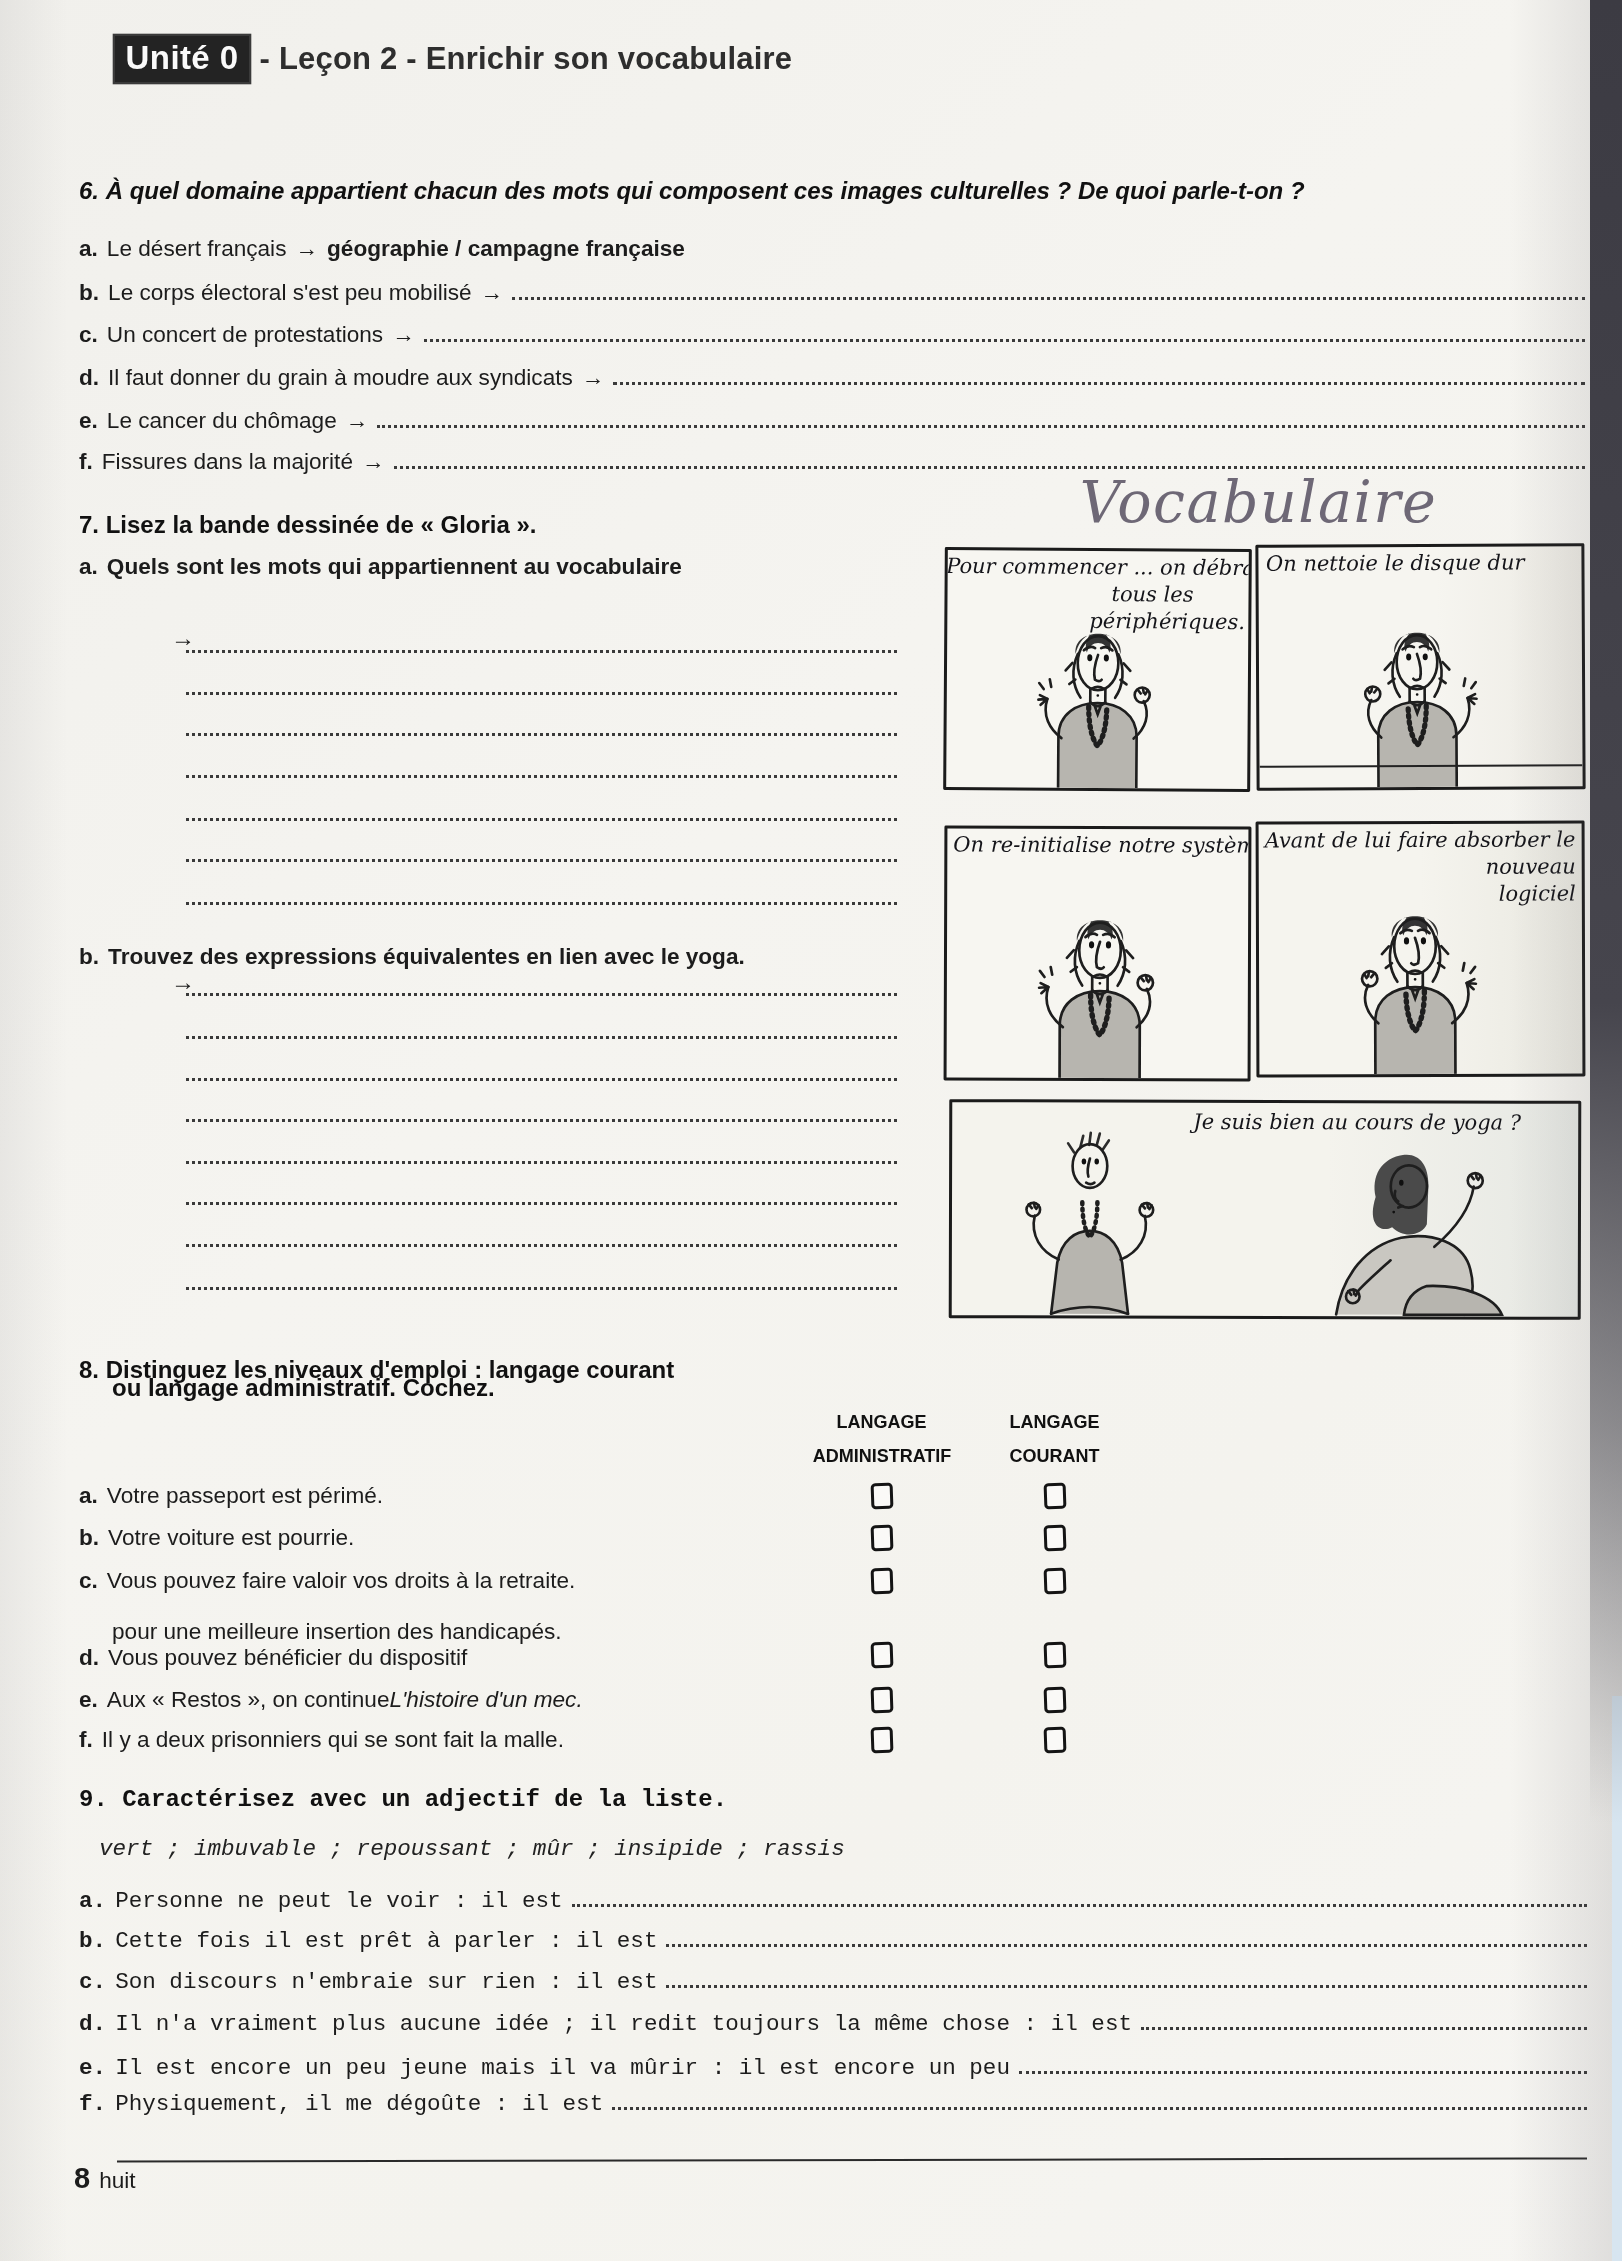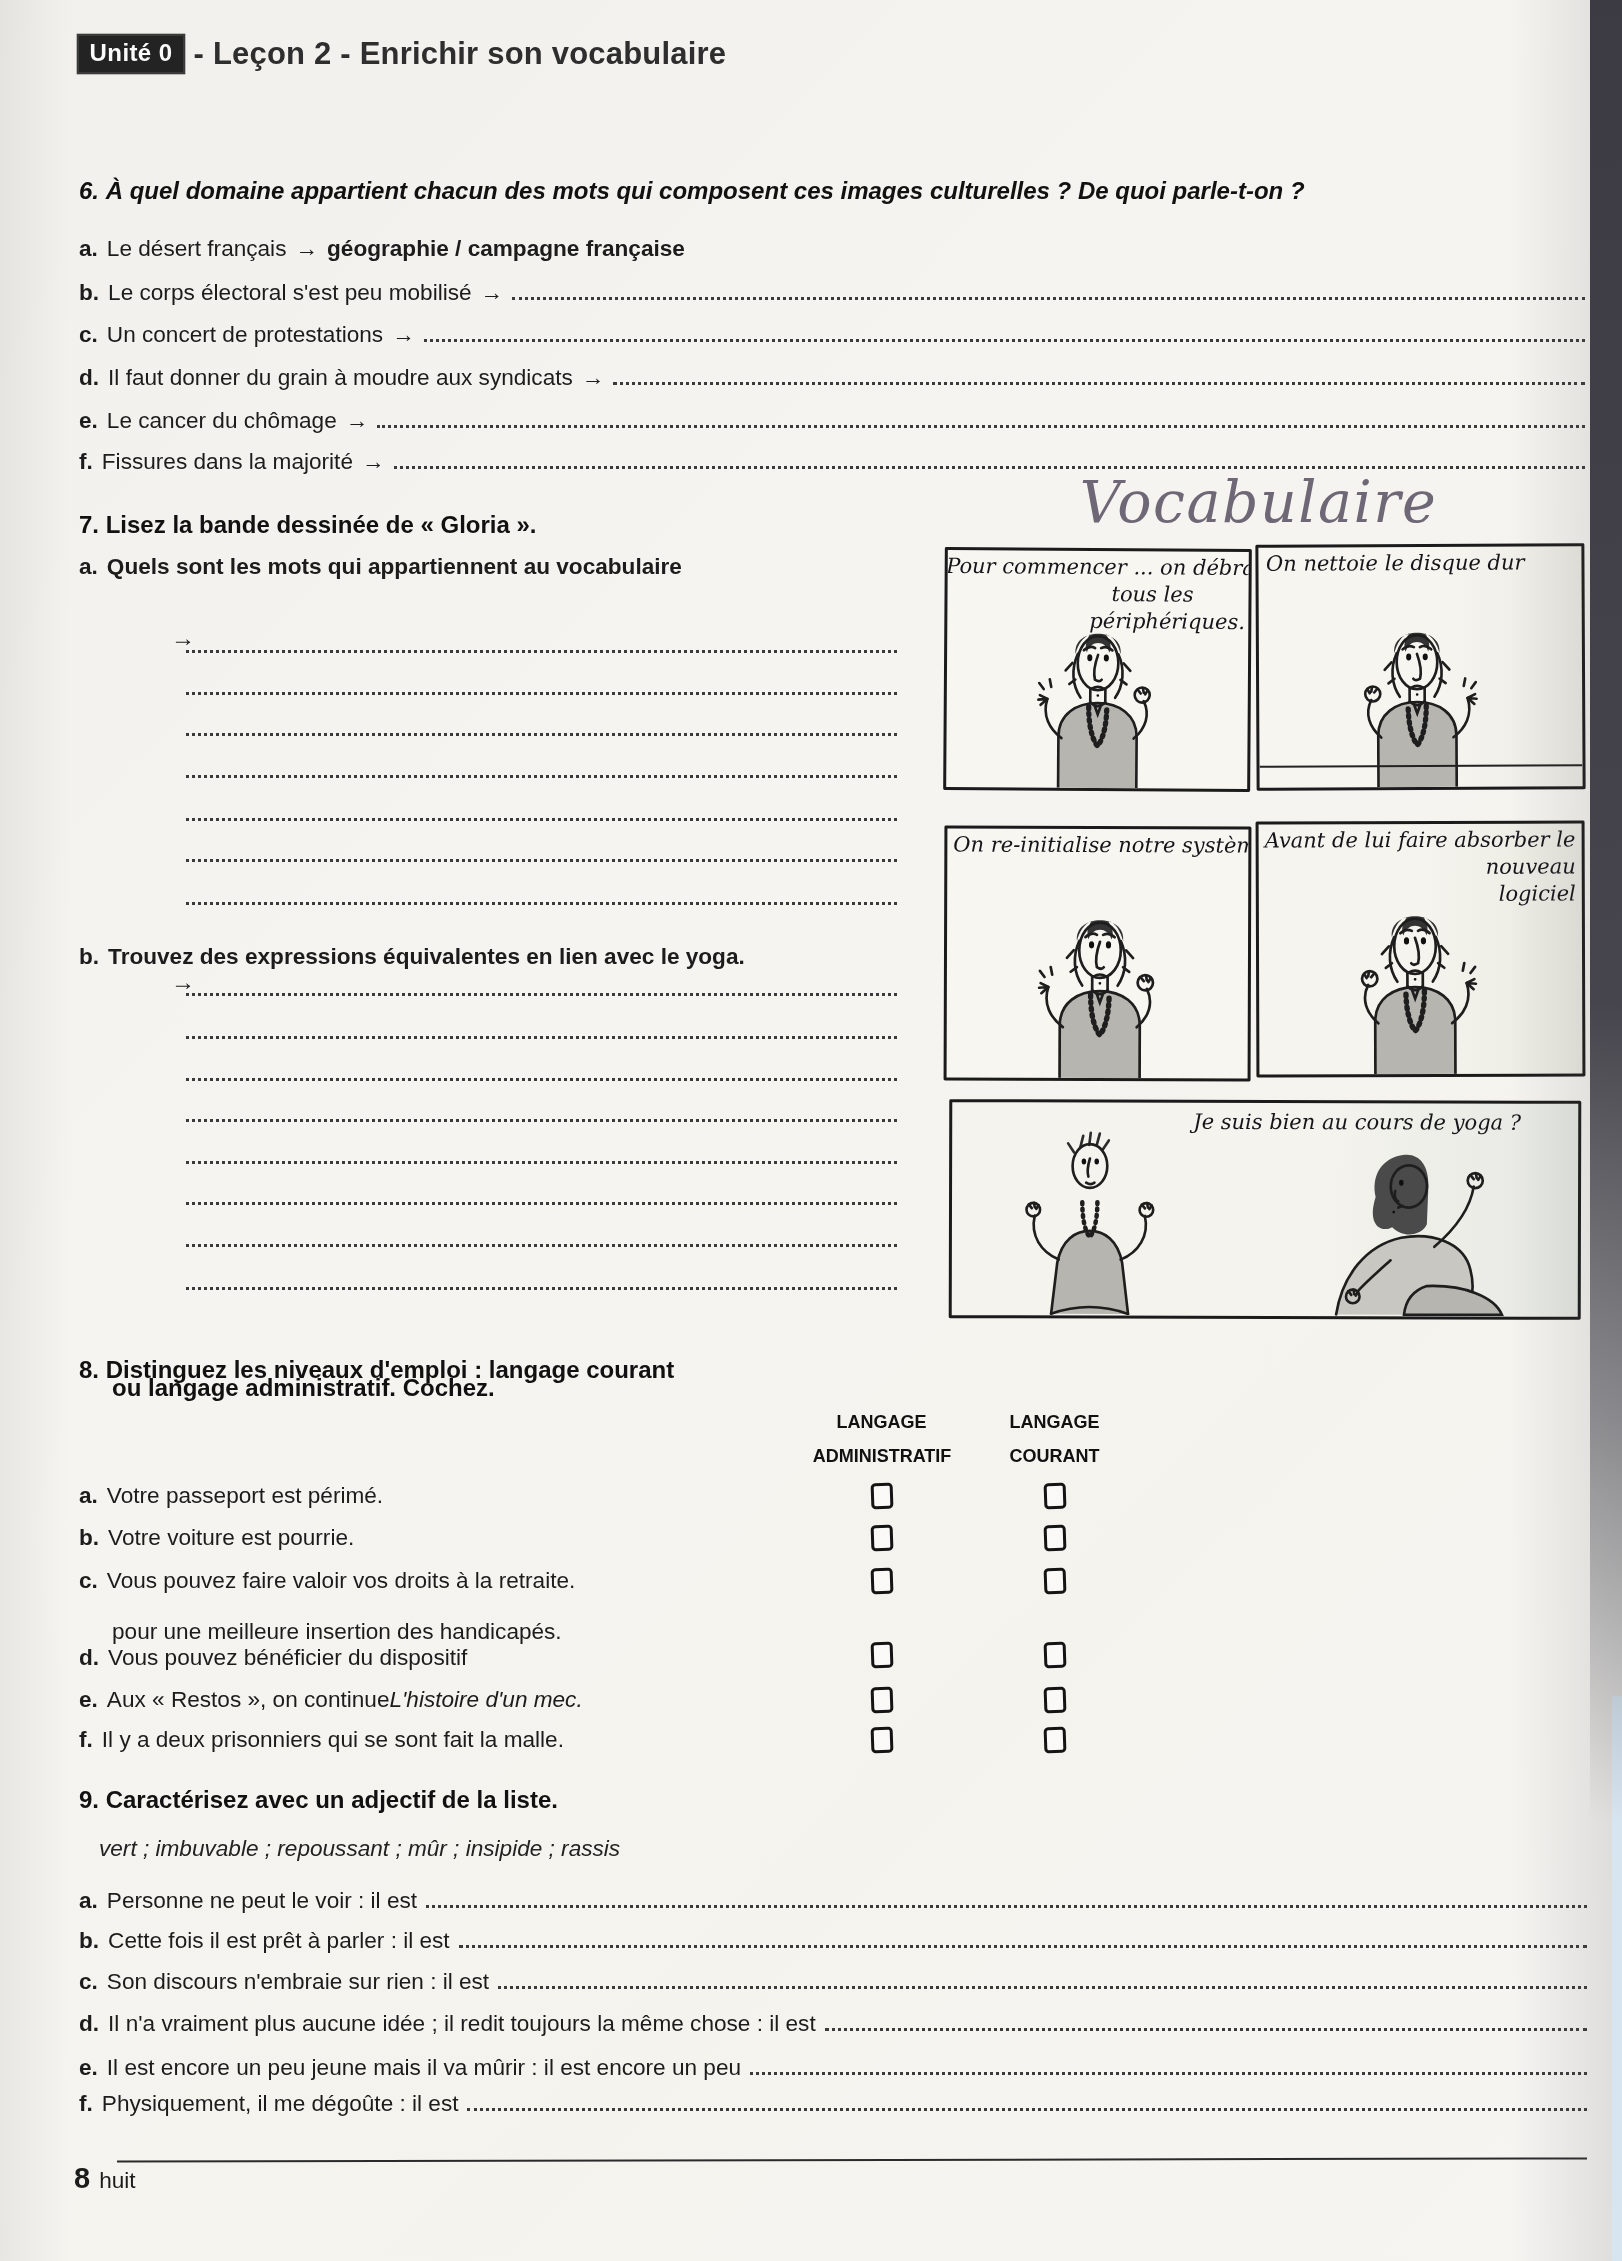--- a/index.html
+++ b/index.html
@@ -11,37 +11,37 @@
   
   .edge-dark{position:absolute;right:0;top:0;width:33px;height:1824px;z-index:50;
     background:linear-gradient(to bottom,#3c3b43 0%,#46454d 55%,rgba(70,69,77,0.55) 78%,rgba(70,69,77,0) 100%);}
   .edge-blue{position:absolute;right:0;top:1696px;width:10.6px;height:565px;z-index:49;background:#d7e5f0;}
   .edge-curve{position:absolute;right:0;top:0;width:113px;height:2261px;z-index:48;
     background:linear-gradient(to right,rgba(90,88,96,0) 0%,rgba(90,88,96,0.16) 100%);}
   .edge-left{position:absolute;left:0;top:0;width:68px;height:2261px;
     background:linear-gradient(to right,rgba(60,58,66,0.07),rgba(60,58,66,0));}
 
   .hdr{position:absolute;top:36px;left:79px;display:flex;align-items:center;gap:10.6px;}
-  .badge{background:#232323;color:#fafafa;font-weight:bold;font-size:24px;padding:3px 10.6px 5.3px 10.6px;
-    box-shadow:0 0 0 2.3px #3a3a3a;letter-spacing:0.4px;}
+  .badge{background:#232323;color:#fafafa;font-weight:bold;font-size:33px;padding:3px 10.6px 5.3px 10.6px;
+    box-shadow:0 0 0 2.3px #3a3a3a;letter-spacing:0.4px;margin-left:36px;}
   .hdr-rest{font-weight:bold;font-size:31px;color:#2e2e2e;letter-spacing:0.2px;}
 
   .qtitle{font-weight:bold;font-size:24px;color:#111;}
   .exline{position:absolute;left:0;right:0;display:flex;align-items:baseline;font-size:22.6px;}
   .lbl{font-weight:bold;margin-right:9px;}
   .arrow{margin:0 9px;font-size:22.6px;}
   .dots{flex:1 1 auto;border-bottom:3px dotted #3a3a3a;margin-bottom:5.3px;min-width:45px;}
   .ansline{position:absolute;border-bottom:3px dotted #3a3a3a;height:0;}
   .ans-arrow{position:absolute;font-size:24px;color:#1a1a1a;}
   .boldans{font-weight:bold;}
 
   .q6{position:absolute;top:177px;left:79px;right:38px;height:317px;}
   .q7{position:absolute;top:511px;left:79px;width:818px;height:829px;}
   .q8{position:absolute;top:1340px;left:79px;width:1078px;height:422px;}
-  .q9{position:absolute;top:1786px;left:79px;right:36px;height:347px;}
+  .q9{position:absolute;top:1786px;left:79px;right:36px;height:347px;font-family:Liberation Mono, monospace;}
 
   .q7 .sub{font-weight:bold;font-size:22.6px;}
   .wordlist{font-style:italic;font-size:22.6px;color:#222;}
 
   .q8head{position:absolute;width:173px;text-align:center;font-weight:bold;font-size:18px;color:#111;}
   .q8row{position:absolute;left:0;width:1078px;display:flex;align-items:center;font-size:22.6px;}
   .q8text{width:716px;display:flex;align-items:baseline;}
   .q8col{width:173px;display:flex;justify-content:center;}
   .q8row.tall{align-items:flex-end;}
   .q8row.tall .q8col{padding-bottom:3px;}

